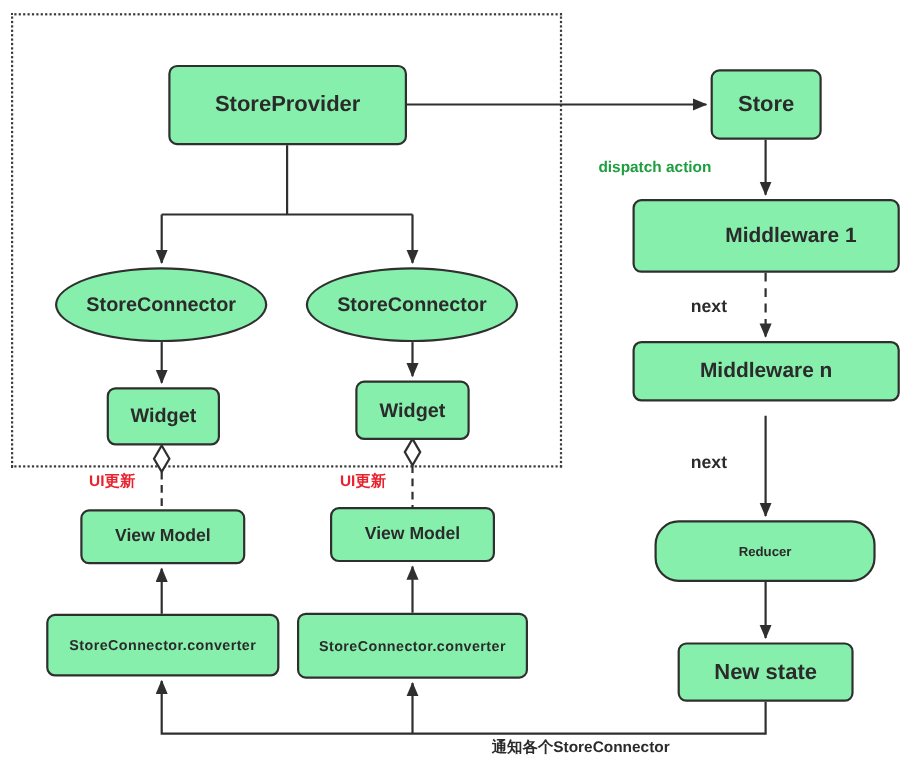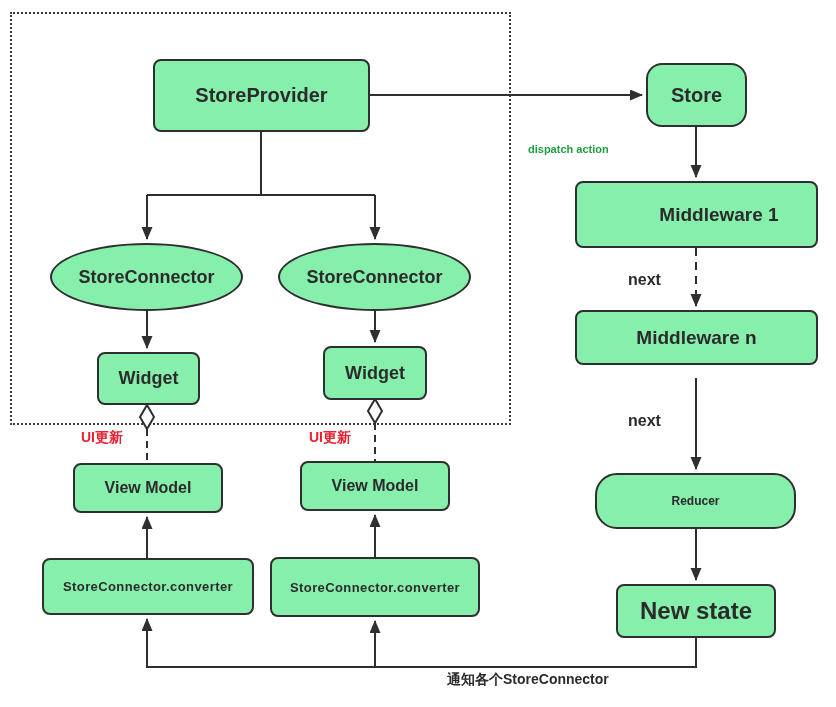--- a/index.html
+++ b/index.html
@@ -27,36 +27,36 @@
   }
   .ellipse{border-radius:50%;}
   .lbl{
     position:absolute;font-weight:bold;color:#2b2b2b;white-space:nowrap;
   }
   .lbl-green{color:#1f9d40;}
   .lbl-red{color:#e8212e;}
 
   
   .n-store-provider{left:153px;top:59px;width:217px;height:73px;font-size:20px;}
-  .n-store{left:646px;top:63px;width:101px;height:64px;font-size:20px;border-radius:16px;}
+  .n-store{left:646px;top:63px;width:101px;height:64px;font-size:20px;}
   .n-middleware-1{left:575px;top:181px;width:243px;height:67px;font-size:19px;padding-left:45px;}
   .n-middleware-n{left:575px;top:310px;width:243px;height:55px;font-size:19px;}
   .n-reducer{left:595px;top:473px;width:201px;height:56px;font-size:12px;border-radius:22px;}
-  .n-new-state{left:616px;top:584px;width:160px;height:54px;font-size:24px;}
+  .n-new-state{left:616px;top:584px;width:160px;height:54px;font-size:20px;}
   .n-connector-1{left:50px;top:243px;width:193px;height:68px;font-size:18px;}
   .n-connector-2{left:278px;top:243px;width:193px;height:68px;font-size:18px;}
   .n-widget-1{left:97px;top:352px;width:103px;height:53px;font-size:18px;}
   .n-widget-2{left:323px;top:346px;width:104px;height:54px;font-size:18px;}
   .n-view-model-1{left:73px;top:463px;width:150px;height:50px;font-size:16px;}
   .n-view-model-2{left:300px;top:461px;width:150px;height:50px;font-size:16px;}
   .n-converter-1{left:42px;top:558px;width:212px;height:57px;font-size:13px;letter-spacing:0.4px;}
   .n-converter-2{left:270px;top:557px;width:210px;height:60px;font-size:13px;letter-spacing:0.4px;}
 
   
-  .l-dispatch{left:528px;top:143px;font-size:11px;}
+  .l-dispatch{left:544px;top:143px;font-size:14px;}
   .l-next-1{left:628px;top:271px;font-size:16px;}
   .l-next-2{left:628px;top:412px;font-size:16px;}
   .l-ui-1{left:81px;top:429px;font-size:14px;}
   .l-ui-2{left:309px;top:429px;font-size:14px;}
   .l-notify{left:447px;top:671px;font-size:14px;}
 </style>
 </head>
 <body>
 
 <div class="canvas">

